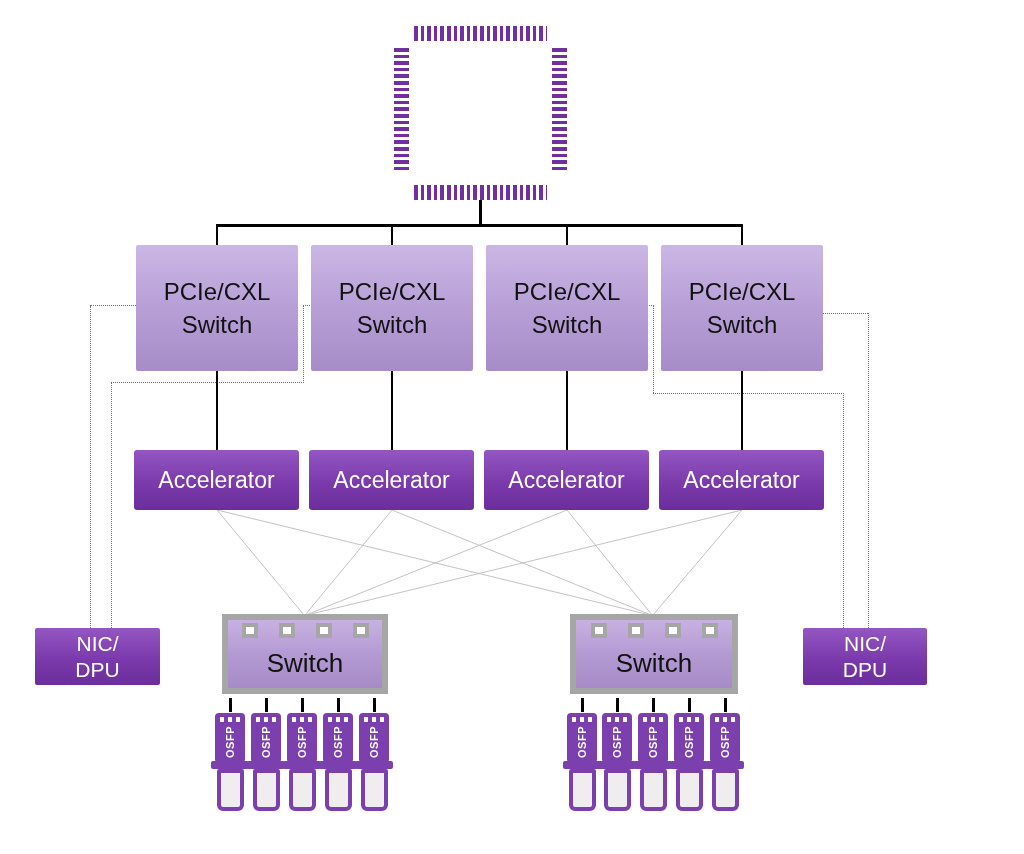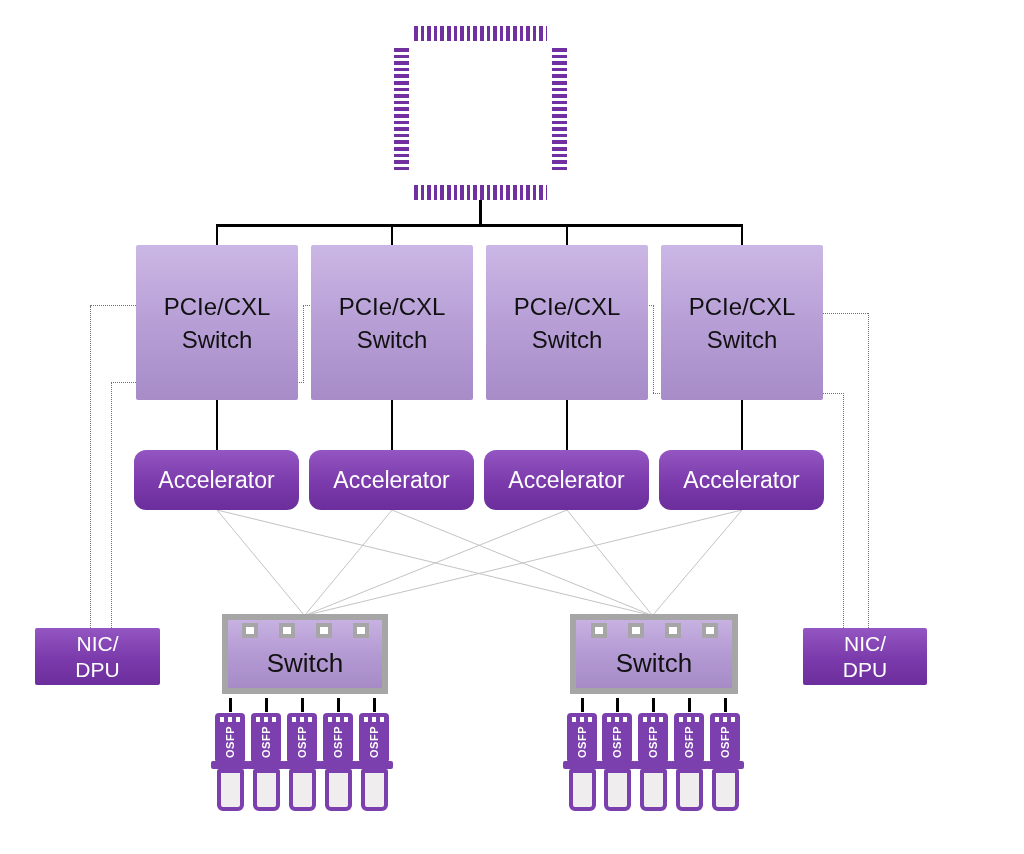--- a/index.html
+++ b/index.html
@@ -32,33 +32,33 @@
     background: repeating-linear-gradient(to right, #7030A0 0px, #7030A0 3.6px, transparent 3.6px, transparent 6.6px);
   }
   .pins-v {
     position: absolute;
     background: repeating-linear-gradient(to bottom, #7030A0 0px, #7030A0 3.6px, transparent 3.6px, transparent 6.6px);
   }
 
   
   .pcie-box {
     position: absolute;
-    width: 162px; height: 155px;
+    width: 162px; height: 126px;
     background: linear-gradient(180deg, #CBB7E5 0%, #B79FD6 50%, #A78CC8 100%);
     border-radius: 2px;
     display: flex; flex-direction: column; align-items: center; justify-content: center;
     color: #111111; font-size: 24px; line-height: 33px; text-align: center;
   }
 
   
   .accel-box {
     position: absolute;
     width: 165px; height: 60px;
     background: linear-gradient(180deg, #9356C2 0%, #7B3AAB 55%, #6C2E9C 100%);
-    border-radius: 12px;
+    border-radius: 3px;
     display: flex; align-items: center; justify-content: center;
     color: #ffffff; font-size: 23px;
   }
   .nic-box {
     position: absolute;
     width: 125px; height: 57px;
     background: linear-gradient(180deg, #9356C2 0%, #7B3AAB 55%, #6C2E9C 100%);
     border-radius: 2px;
     display: flex; flex-direction: column; align-items: center; justify-content: center;
     color: #ffffff; font-size: 21px; line-height: 26px; text-align: center;

